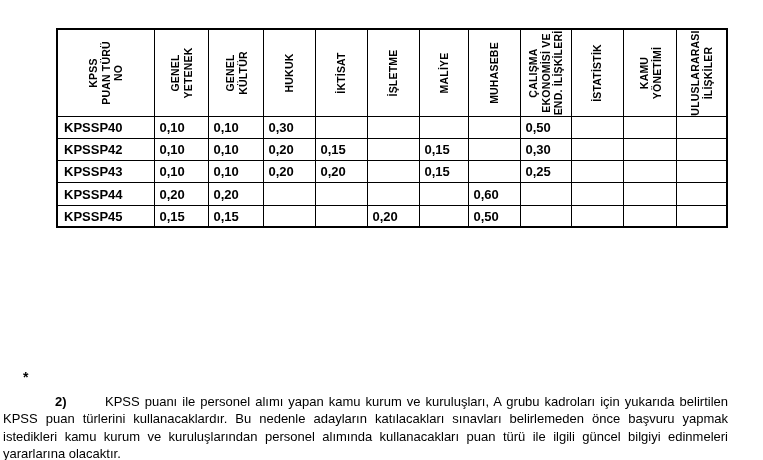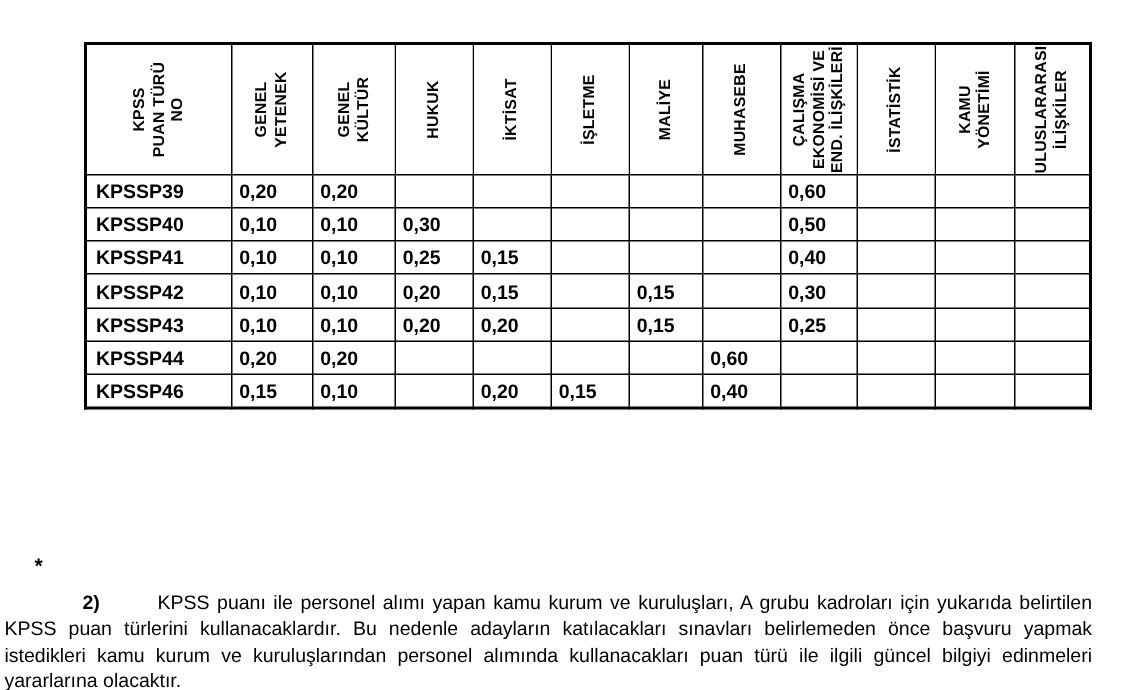--- a/index.html
+++ b/index.html
@@ -135,112 +135,84 @@
 YÖNETİMİ</div>
           </th>
           <th>
             <div class="hwrap">ULUSLARARASI
 İLİŞKİLER</div>
           </th>
         </tr>
     </thead>
     <tbody id="tbody">
         <tr>
-          <td class="rowlabel">KPSSP39</td>
-          <td>0,20</td>
-          <td>0,20</td>
-          <td></td>
+          <td class="rowlabel">KPSSP40</td>
+          <td>0,10</td>
+          <td>0,10</td>
+          <td>0,30</td>
+          <td></td>
+          <td></td>
+          <td></td>
+          <td></td>
+          <td>0,50</td>
+          <td></td>
+          <td></td>
+          <td></td>
+        </tr>
+        <tr>
+          <td class="rowlabel">KPSSP42</td>
+          <td>0,10</td>
+          <td>0,10</td>
+          <td>0,20</td>
+          <td>0,15</td>
+          <td></td>
+          <td>0,15</td>
+          <td></td>
+          <td>0,30</td>
+          <td></td>
+          <td></td>
+          <td></td>
+        </tr>
+        <tr>
+          <td class="rowlabel">KPSSP43</td>
+          <td>0,10</td>
+          <td>0,10</td>
+          <td>0,20</td>
+          <td>0,20</td>
+          <td></td>
+          <td>0,15</td>
+          <td></td>
+          <td>0,25</td>
+          <td></td>
+          <td></td>
+          <td></td>
+        </tr>
+        <tr>
+          <td class="rowlabel">KPSSP44</td>
+          <td>0,20</td>
+          <td>0,20</td>
           <td></td>
           <td></td>
           <td></td>
           <td></td>
           <td>0,60</td>
           <td></td>
           <td></td>
           <td></td>
-        </tr>
-        <tr>
-          <td class="rowlabel">KPSSP40</td>
-          <td>0,10</td>
-          <td>0,10</td>
-          <td>0,30</td>
-          <td></td>
-          <td></td>
-          <td></td>
+          <td></td>
+        </tr>
+        <tr>
+          <td class="rowlabel">KPSSP45</td>
+          <td>0,15</td>
+          <td>0,15</td>
+          <td></td>
+          <td></td>
+          <td>0,20</td>
           <td></td>
           <td>0,50</td>
-          <td></td>
-          <td></td>
-          <td></td>
-        </tr>
-        <tr>
-          <td class="rowlabel">KPSSP41</td>
-          <td>0,10</td>
-          <td>0,10</td>
-          <td>0,25</td>
-          <td>0,15</td>
-          <td></td>
-          <td></td>
-          <td></td>
-          <td>0,40</td>
-          <td></td>
-          <td></td>
-          <td></td>
-        </tr>
-        <tr>
-          <td class="rowlabel">KPSSP42</td>
-          <td>0,10</td>
-          <td>0,10</td>
-          <td>0,20</td>
-          <td>0,15</td>
-          <td></td>
-          <td>0,15</td>
-          <td></td>
-          <td>0,30</td>
-          <td></td>
-          <td></td>
-          <td></td>
-        </tr>
-        <tr>
-          <td class="rowlabel">KPSSP43</td>
-          <td>0,10</td>
-          <td>0,10</td>
-          <td>0,20</td>
-          <td>0,20</td>
-          <td></td>
-          <td>0,15</td>
-          <td></td>
-          <td>0,25</td>
-          <td></td>
-          <td></td>
-          <td></td>
-        </tr>
-        <tr>
-          <td class="rowlabel">KPSSP44</td>
-          <td>0,20</td>
-          <td>0,20</td>
-          <td></td>
-          <td></td>
-          <td></td>
-          <td></td>
-          <td>0,60</td>
-          <td></td>
-          <td></td>
-          <td></td>
-          <td></td>
-        </tr>
-        <tr>
-          <td class="rowlabel">KPSSP46</td>
-          <td>0,15</td>
-          <td>0,10</td>
-          <td></td>
-          <td>0,20</td>
-          <td>0,15</td>
-          <td></td>
-          <td>0,40</td>
           <td></td>
           <td></td>
           <td></td>
           <td></td>
         </tr>
       </tbody>
   </table>
 
   <div class="footnotes">
     <span class="star">*</span>

